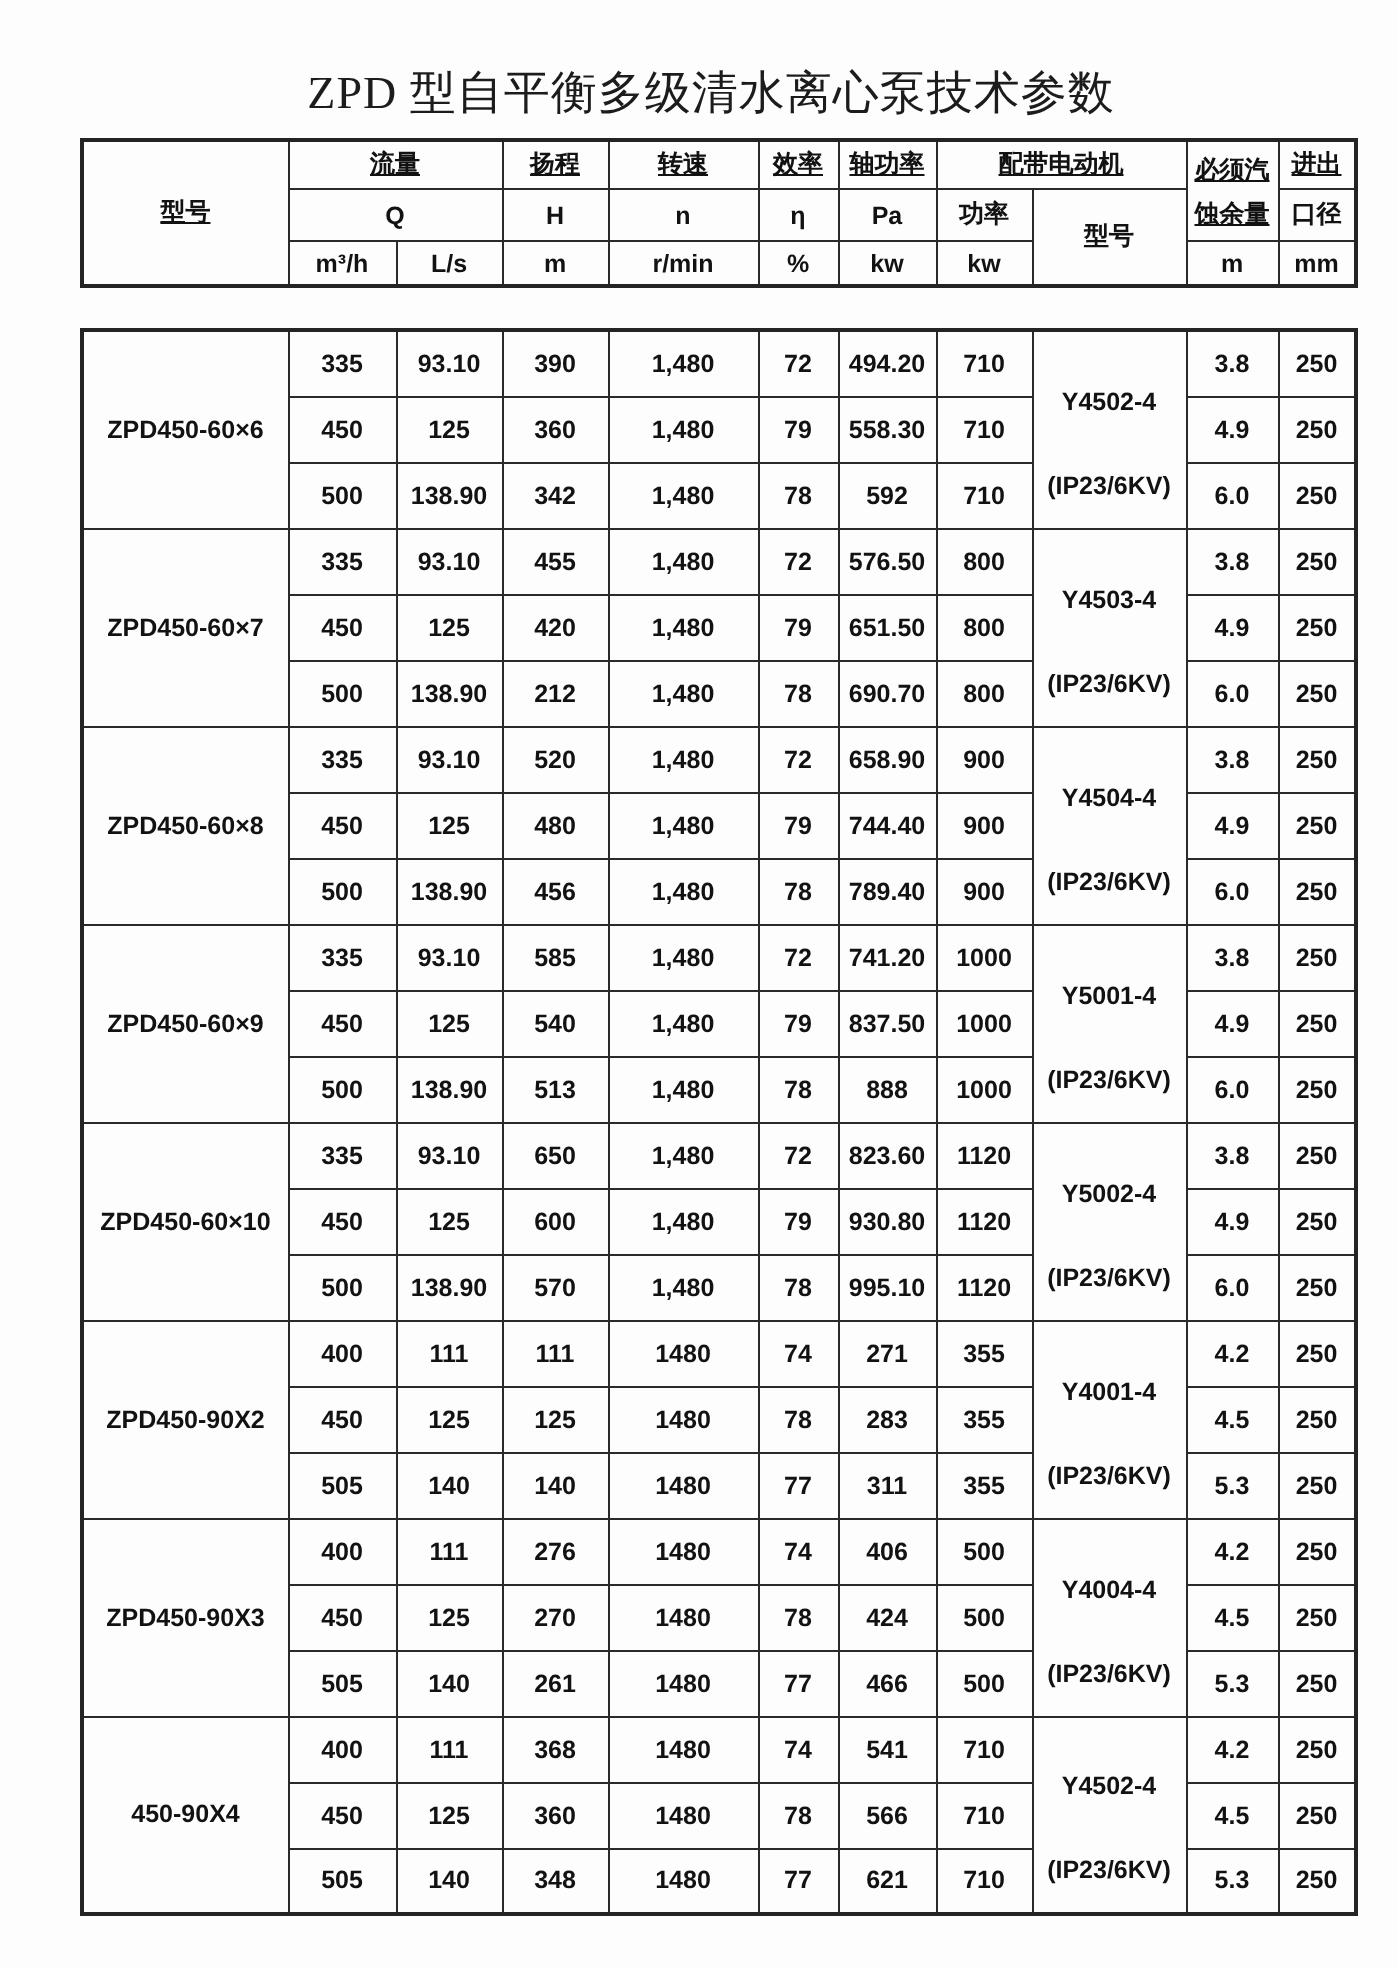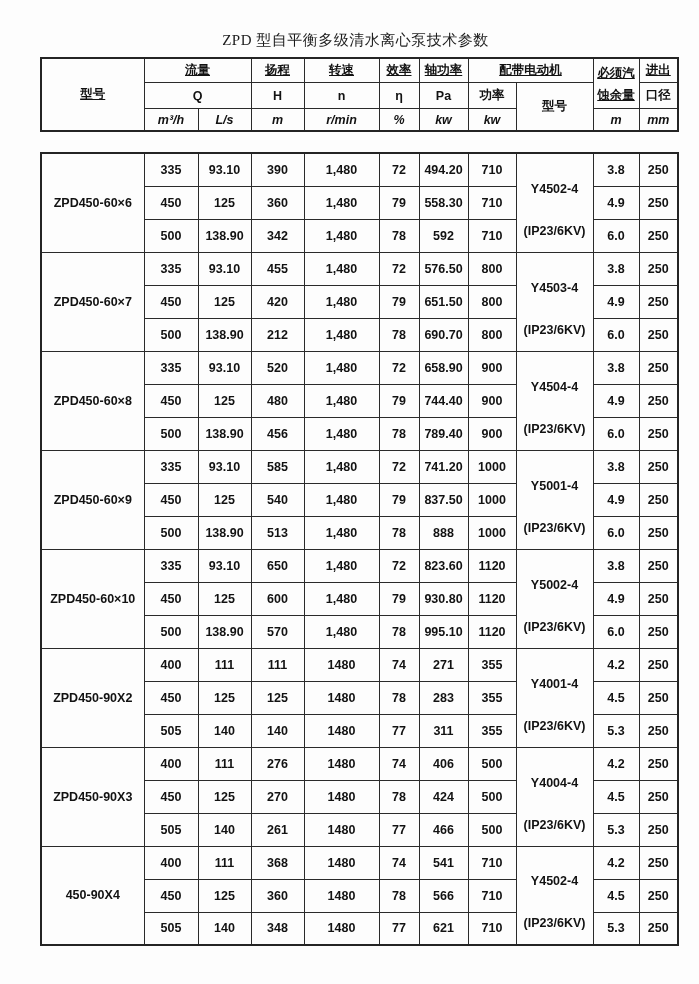--- a/index.html
+++ b/index.html
@@ -10,21 +10,21 @@
     width: 699px;
     height: 984px;
     background: #fdfdfd;
     font-family: "Liberation Sans", sans-serif;
     color: #141414;
     overflow: hidden;
   }
   .page-title {
     font-family: "Liberation Serif", "DejaVu Serif", serif;
     font-weight: 400;
-    font-size: 15px;
+    font-size: 23px;
     letter-spacing: 0.5px;
     text-align: center;
     margin: 31px 0 0 12px;
     color: #1c1c1c;
   }
   table {
     border-collapse: collapse;
     table-layout: fixed;
     margin-left: 40px;
     width: 637px;
@@ -37,21 +37,21 @@
     text-align: center;
     vertical-align: middle;
     font-weight: bold;
     font-size: 12.5px;
     padding: 0;
     color: #121212;
     overflow: hidden;
   }
   .header-table tr.h1 td { height: 23px; text-decoration: underline; }
   .header-table tr.h2 td { height: 25px; }
-  .header-table tr.h3 td { height: 21px; font-style: italic; }
+  .header-table tr.h3 td { height: 21px; }
   .body-table tr { height: 33px; }
   .two-line div { line-height: 22px; }
   .motor-model-cell div { line-height: 27px; margin-top: 15px; }
 </style>
 </head>
 <body>
 
 <div class="page">
 
   <h1 class="page-title">ZPD 型自平衡多级清水离心泵技术参数</h1>

